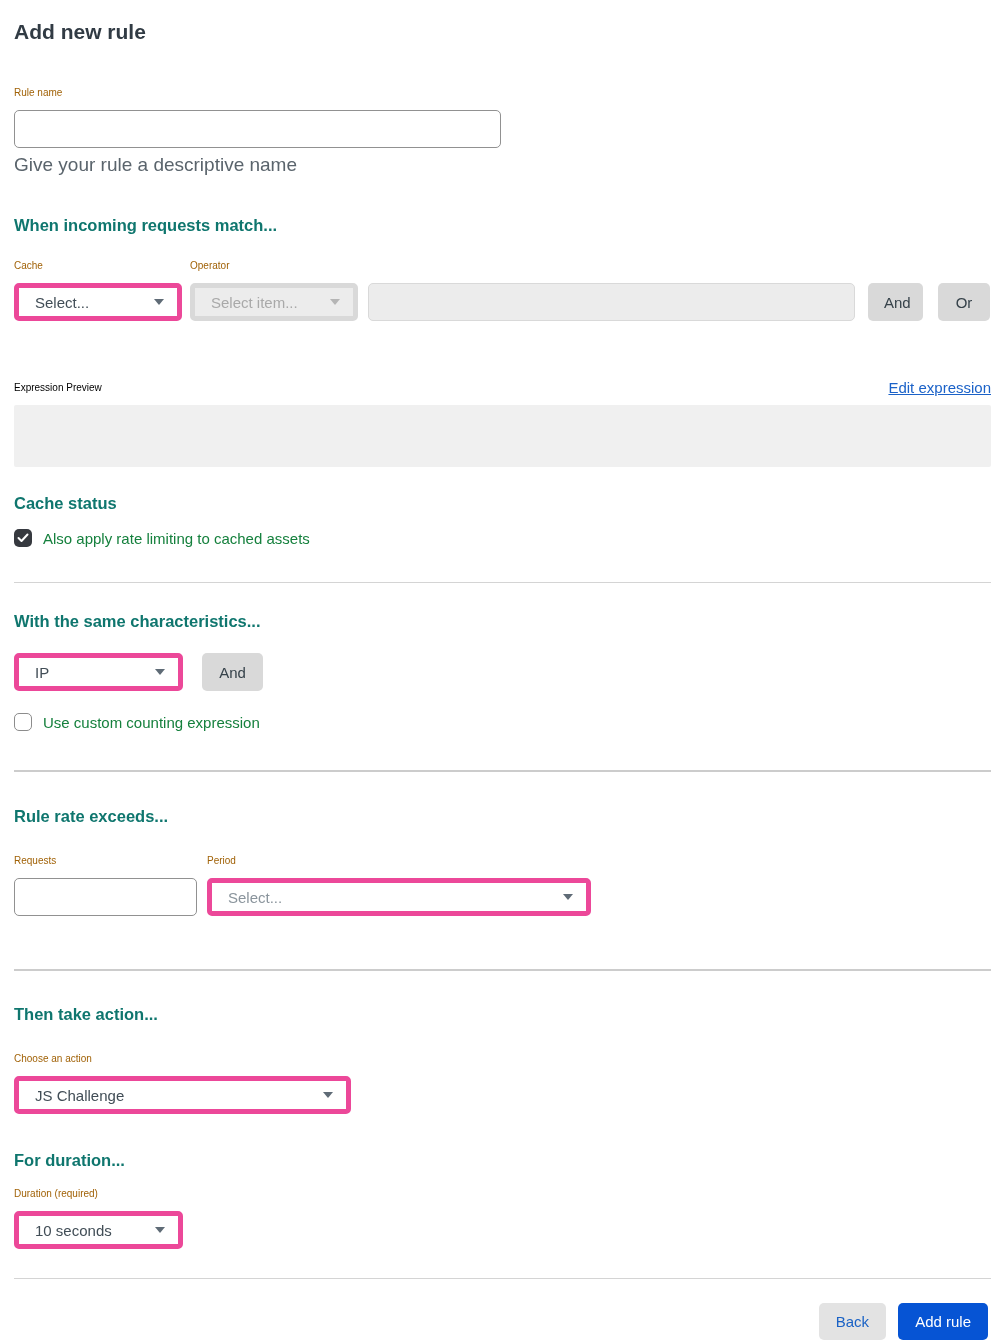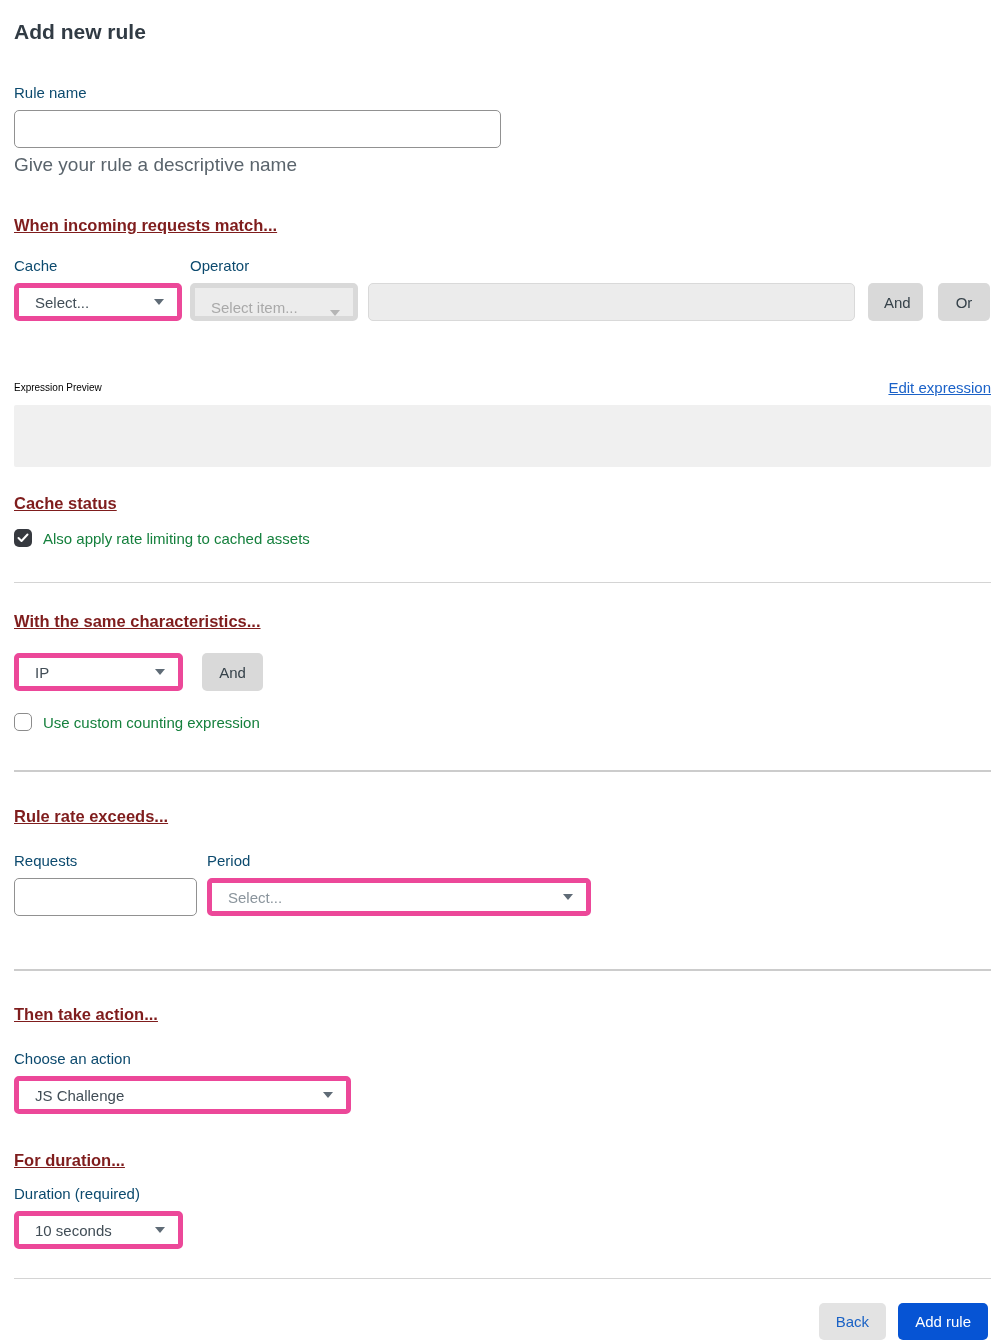--- a/index.html
+++ b/index.html
@@ -12,51 +12,51 @@
     overflow: hidden;
   }
   .container { padding: 20px 11px 0 14px; }
 
   .page-title {
     font-size: 21px; font-weight: 700; color: #313b44;
     margin: 0; line-height: 24px;
   }
 
   .field-label {
-    display: block; font-size: 15px; color: #0c4a6e;
+    display: block; font-size: 10px; color: #a16207;
     line-height: 17px; margin-bottom: 9px;
   }
 
   .text-input {
     display: block; width: 100%; height: 38px;
     border: 1px solid #919191; border-radius: 5px;
     font-size: 15px; padding: 0 12px; color: #36424a;
     background: #fff; font-family: inherit; outline: none;
   }
   .text-input.disabled { background: #ececec; border-color: #d9d9d9; }
 
   .helper { font-size: 19px; color: #5a646c; margin-top: 8px; line-height: 17px; }
 
   .section-heading {
-    font-size: 16.5px; font-weight: 700; color: #7f1d1d;
-    margin: 0; line-height: 20px; text-decoration: underline;
+    font-size: 16.5px; font-weight: 700; color: #0f766e;
+    margin: 0; line-height: 20px;
   }
 
   .select {
     height: 38px; border: 5px solid #ec4899; border-radius: 5px;
     display: flex; align-items: center; justify-content: space-between;
     padding: 0 13px 0 16px; font-size: 15px; color: #414d56;
     background: #fff; cursor: pointer;
   }
   .caret {
     width: 0; height: 0; flex: none;
     border-left: 5px solid transparent; border-right: 5px solid transparent;
     border-top: 6px solid #5f6b76;
   }
-  .select.disabled { background: #ececec; border-color: #d9d9d9; color: #a9a9a9; cursor: default; align-items: flex-end; }
+  .select.disabled { background: #ececec; border-color: #d9d9d9; color: #a9a9a9; cursor: default; }
   .select.disabled .caret { border-top-color: #b5b5b5; }
 
   .gray-btn {
     background: #d9d9d9; border: none; border-radius: 5px;
     height: 38px; padding: 0 16px; font-size: 15px; color: #36424a;
     font-family: inherit; cursor: pointer;
   }
 
   .row { display: flex; align-items: flex-end; }
   .col { display: flex; flex-direction: column; }

